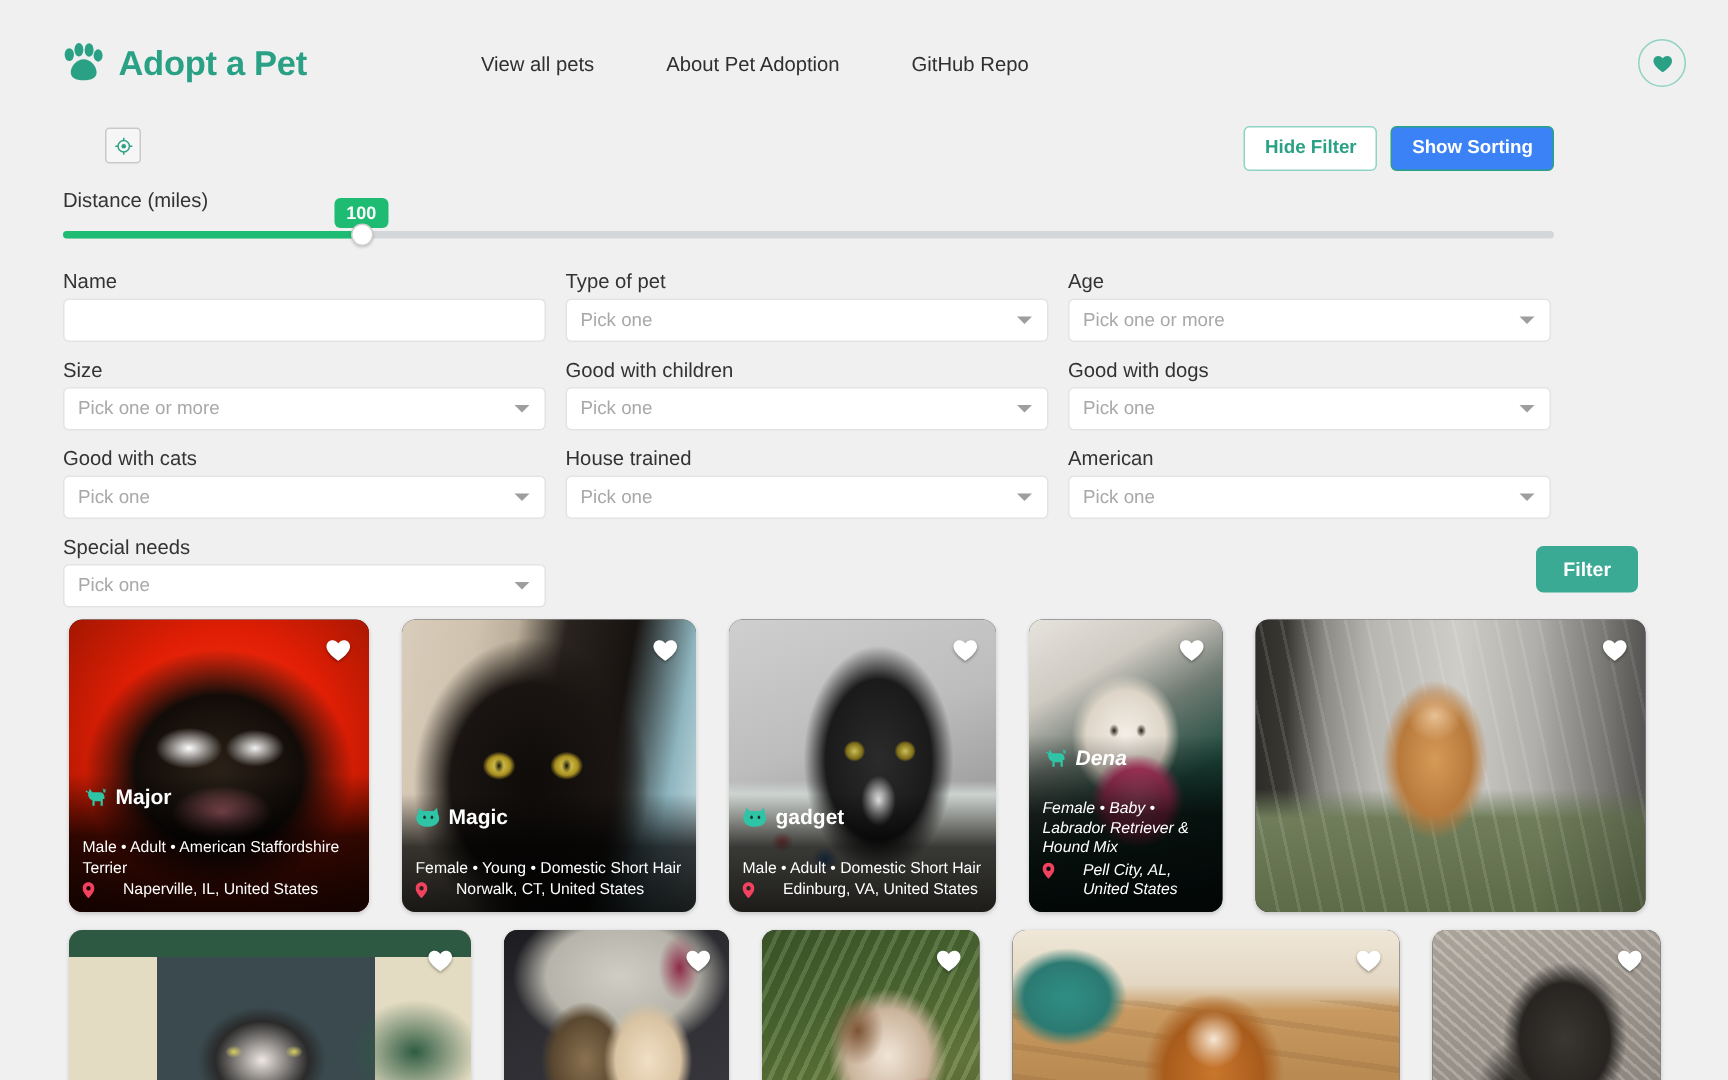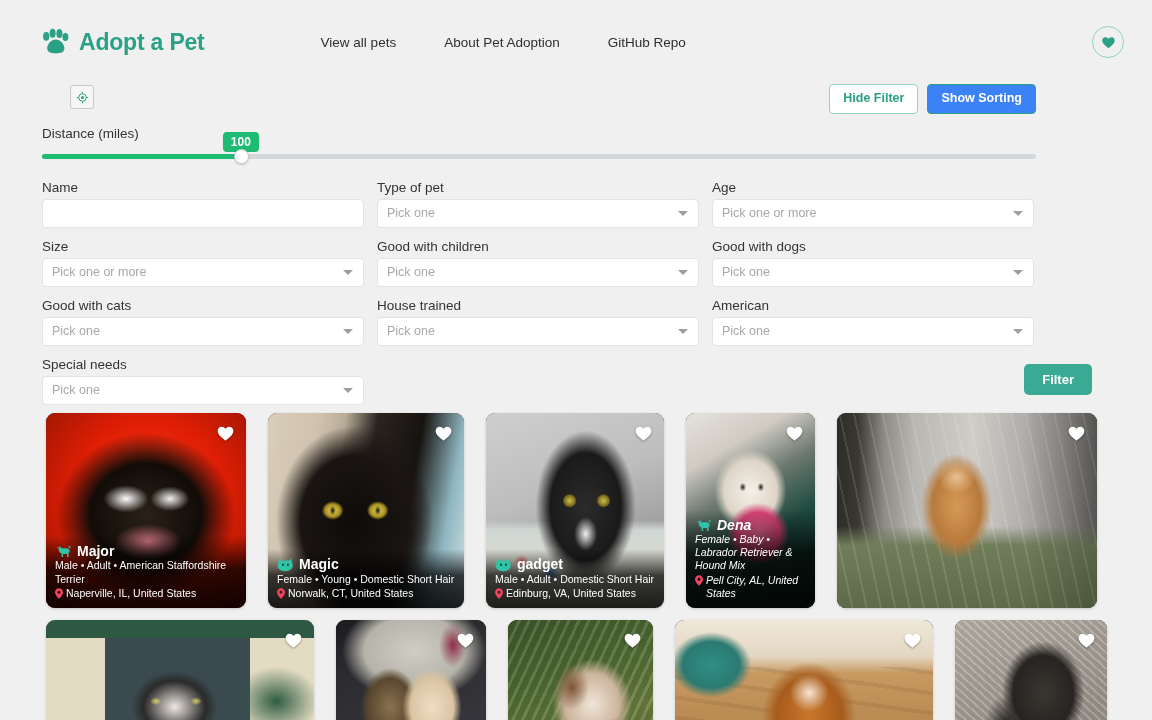--- a/index.html
+++ b/index.html
@@ -248,29 +248,29 @@
   }
   .species-icon { width: 17px; height: 15px; flex: 0 0 auto; }
   .pet-name {
     font-size: 14px;
     font-weight: bold;
     line-height: 1.15;
   }
   .pet-meta {
     font-size: 10.5px;
     line-height: 1.25;
-    margin-top: 0;
+    margin-top: 20px;
   }
   .pet-loc {
     font-size: 10.5px;
     line-height: 1.25;
     margin-top: 1px;
     display: flex;
     align-items: flex-start;
-    gap: 3px;
+    gap: 19px;
   }
   .pin-icon { width: 8px; height: 11px; flex: 0 0 auto; margin-top: 1px; }
 
   
   .ph { position: absolute; inset: 0; }
 </style>
 </head>
 <body>
 
 <div class="header">

